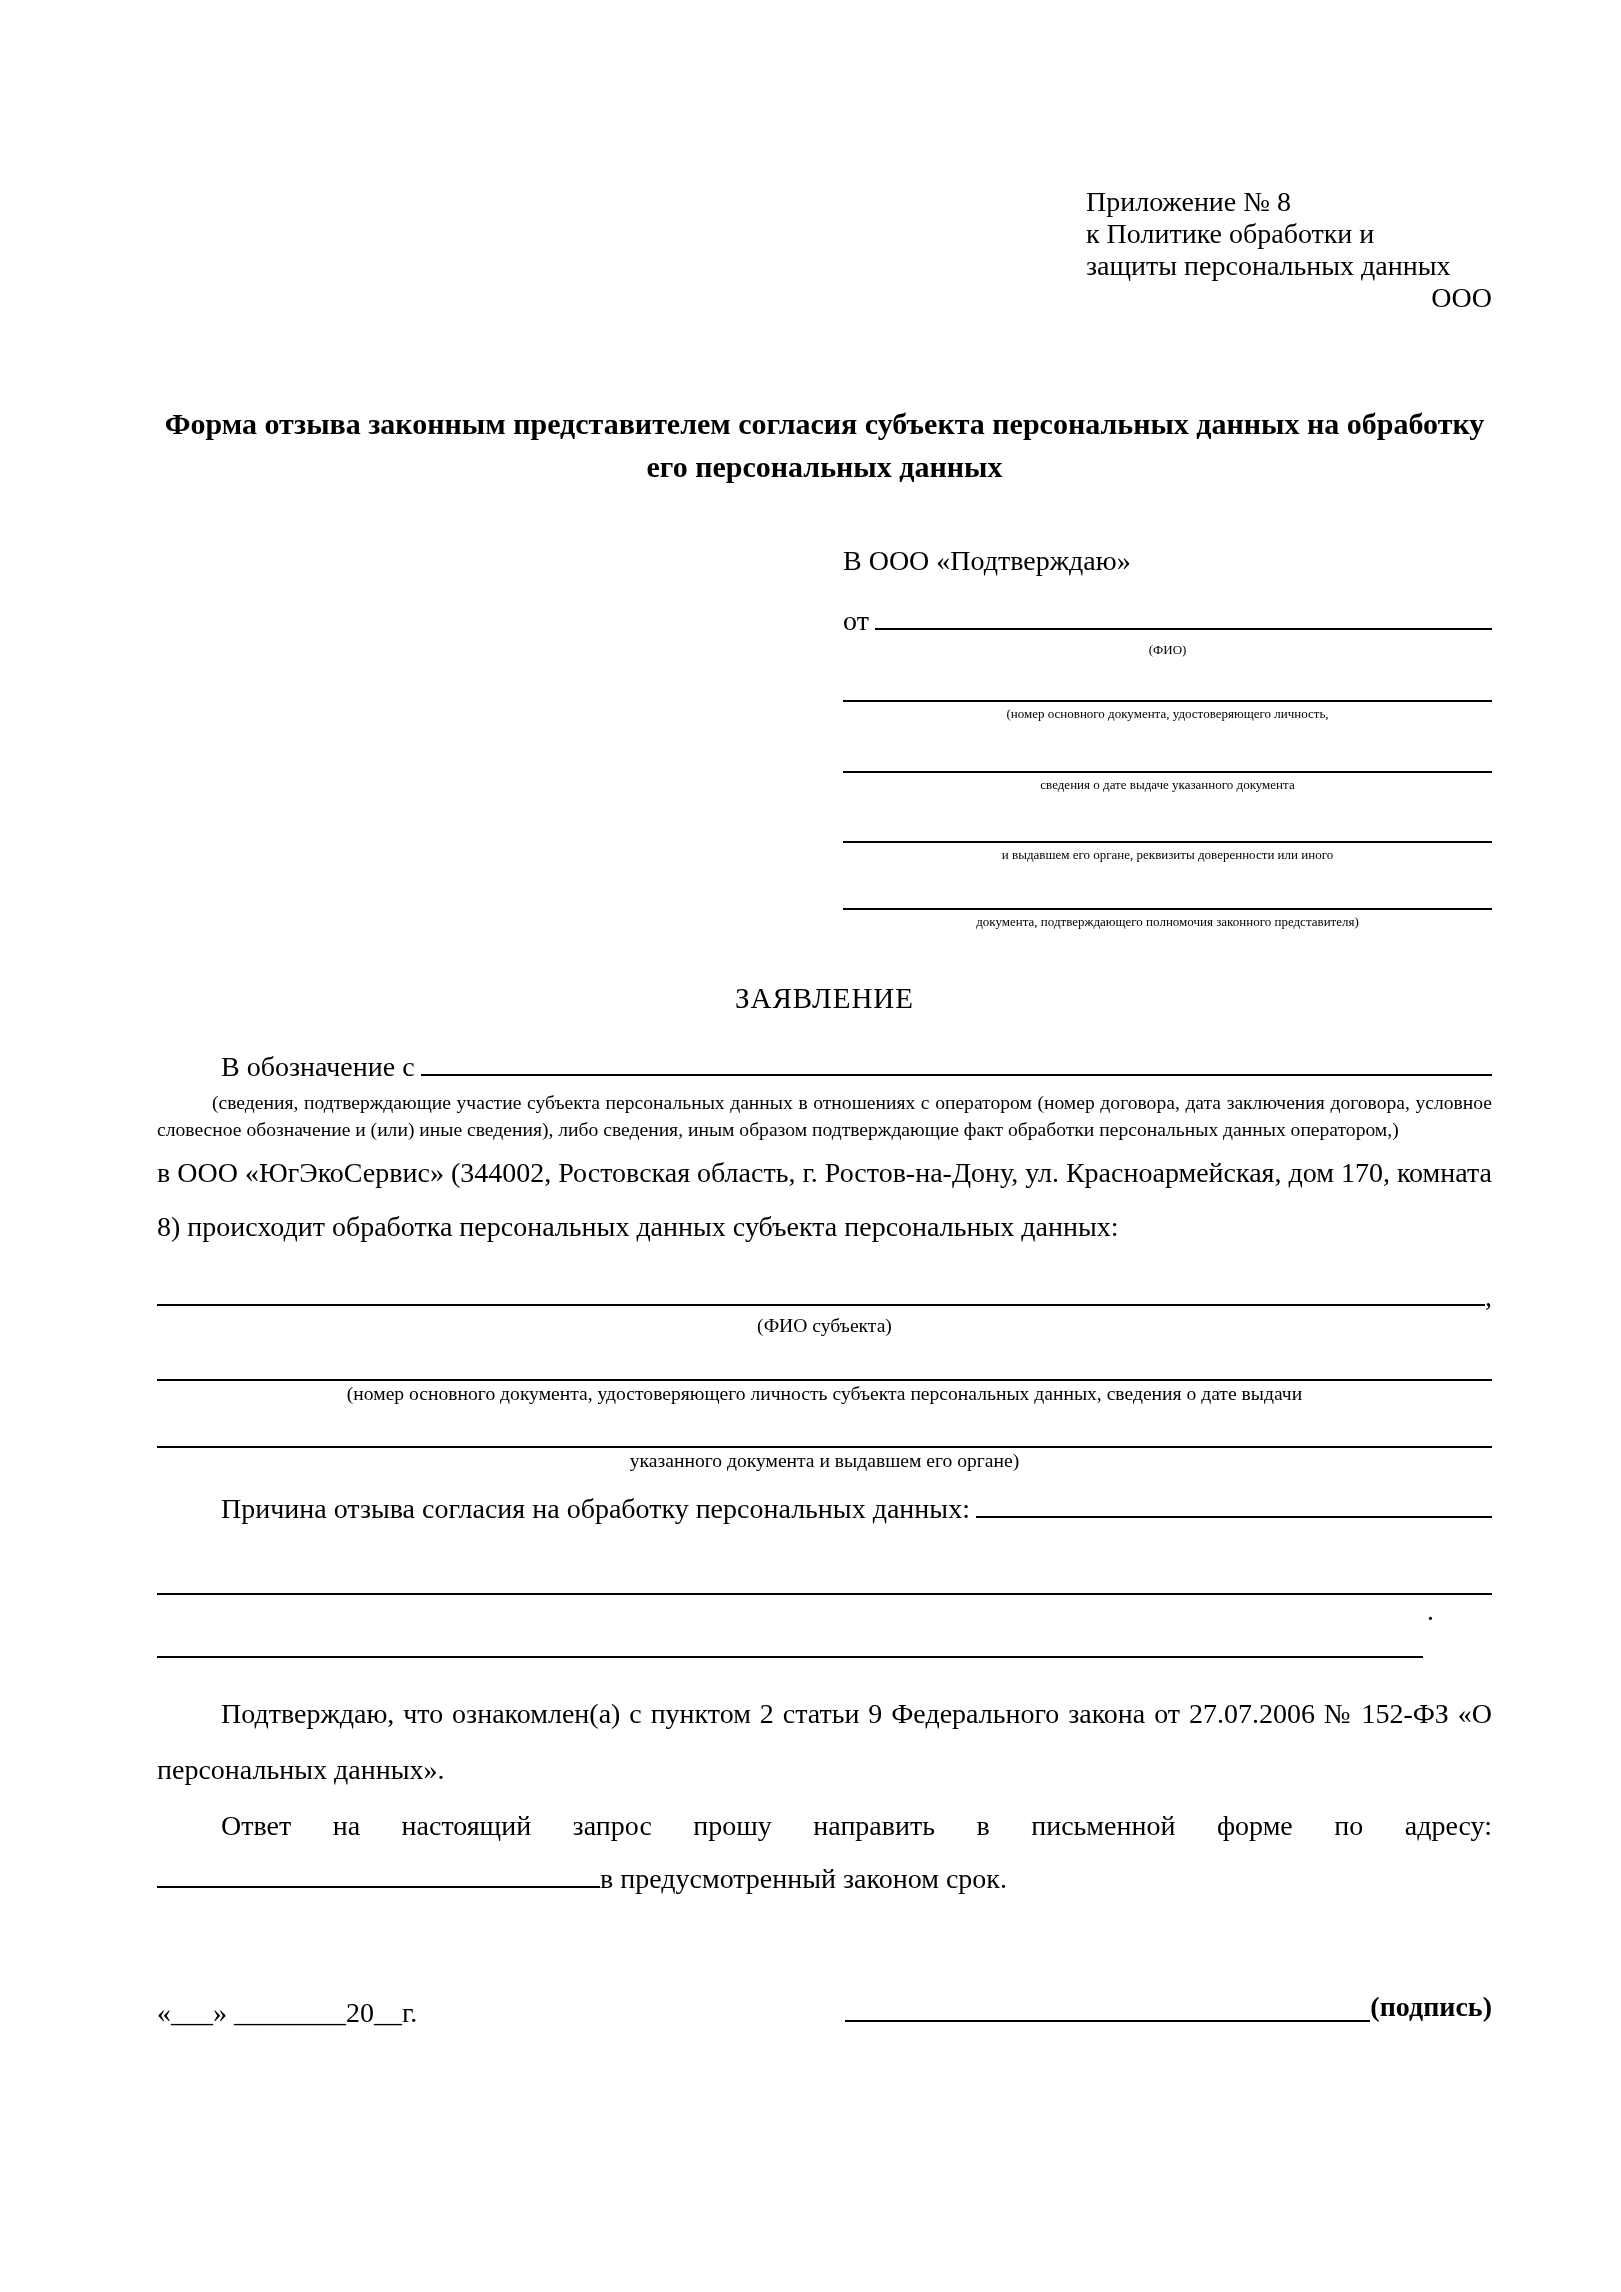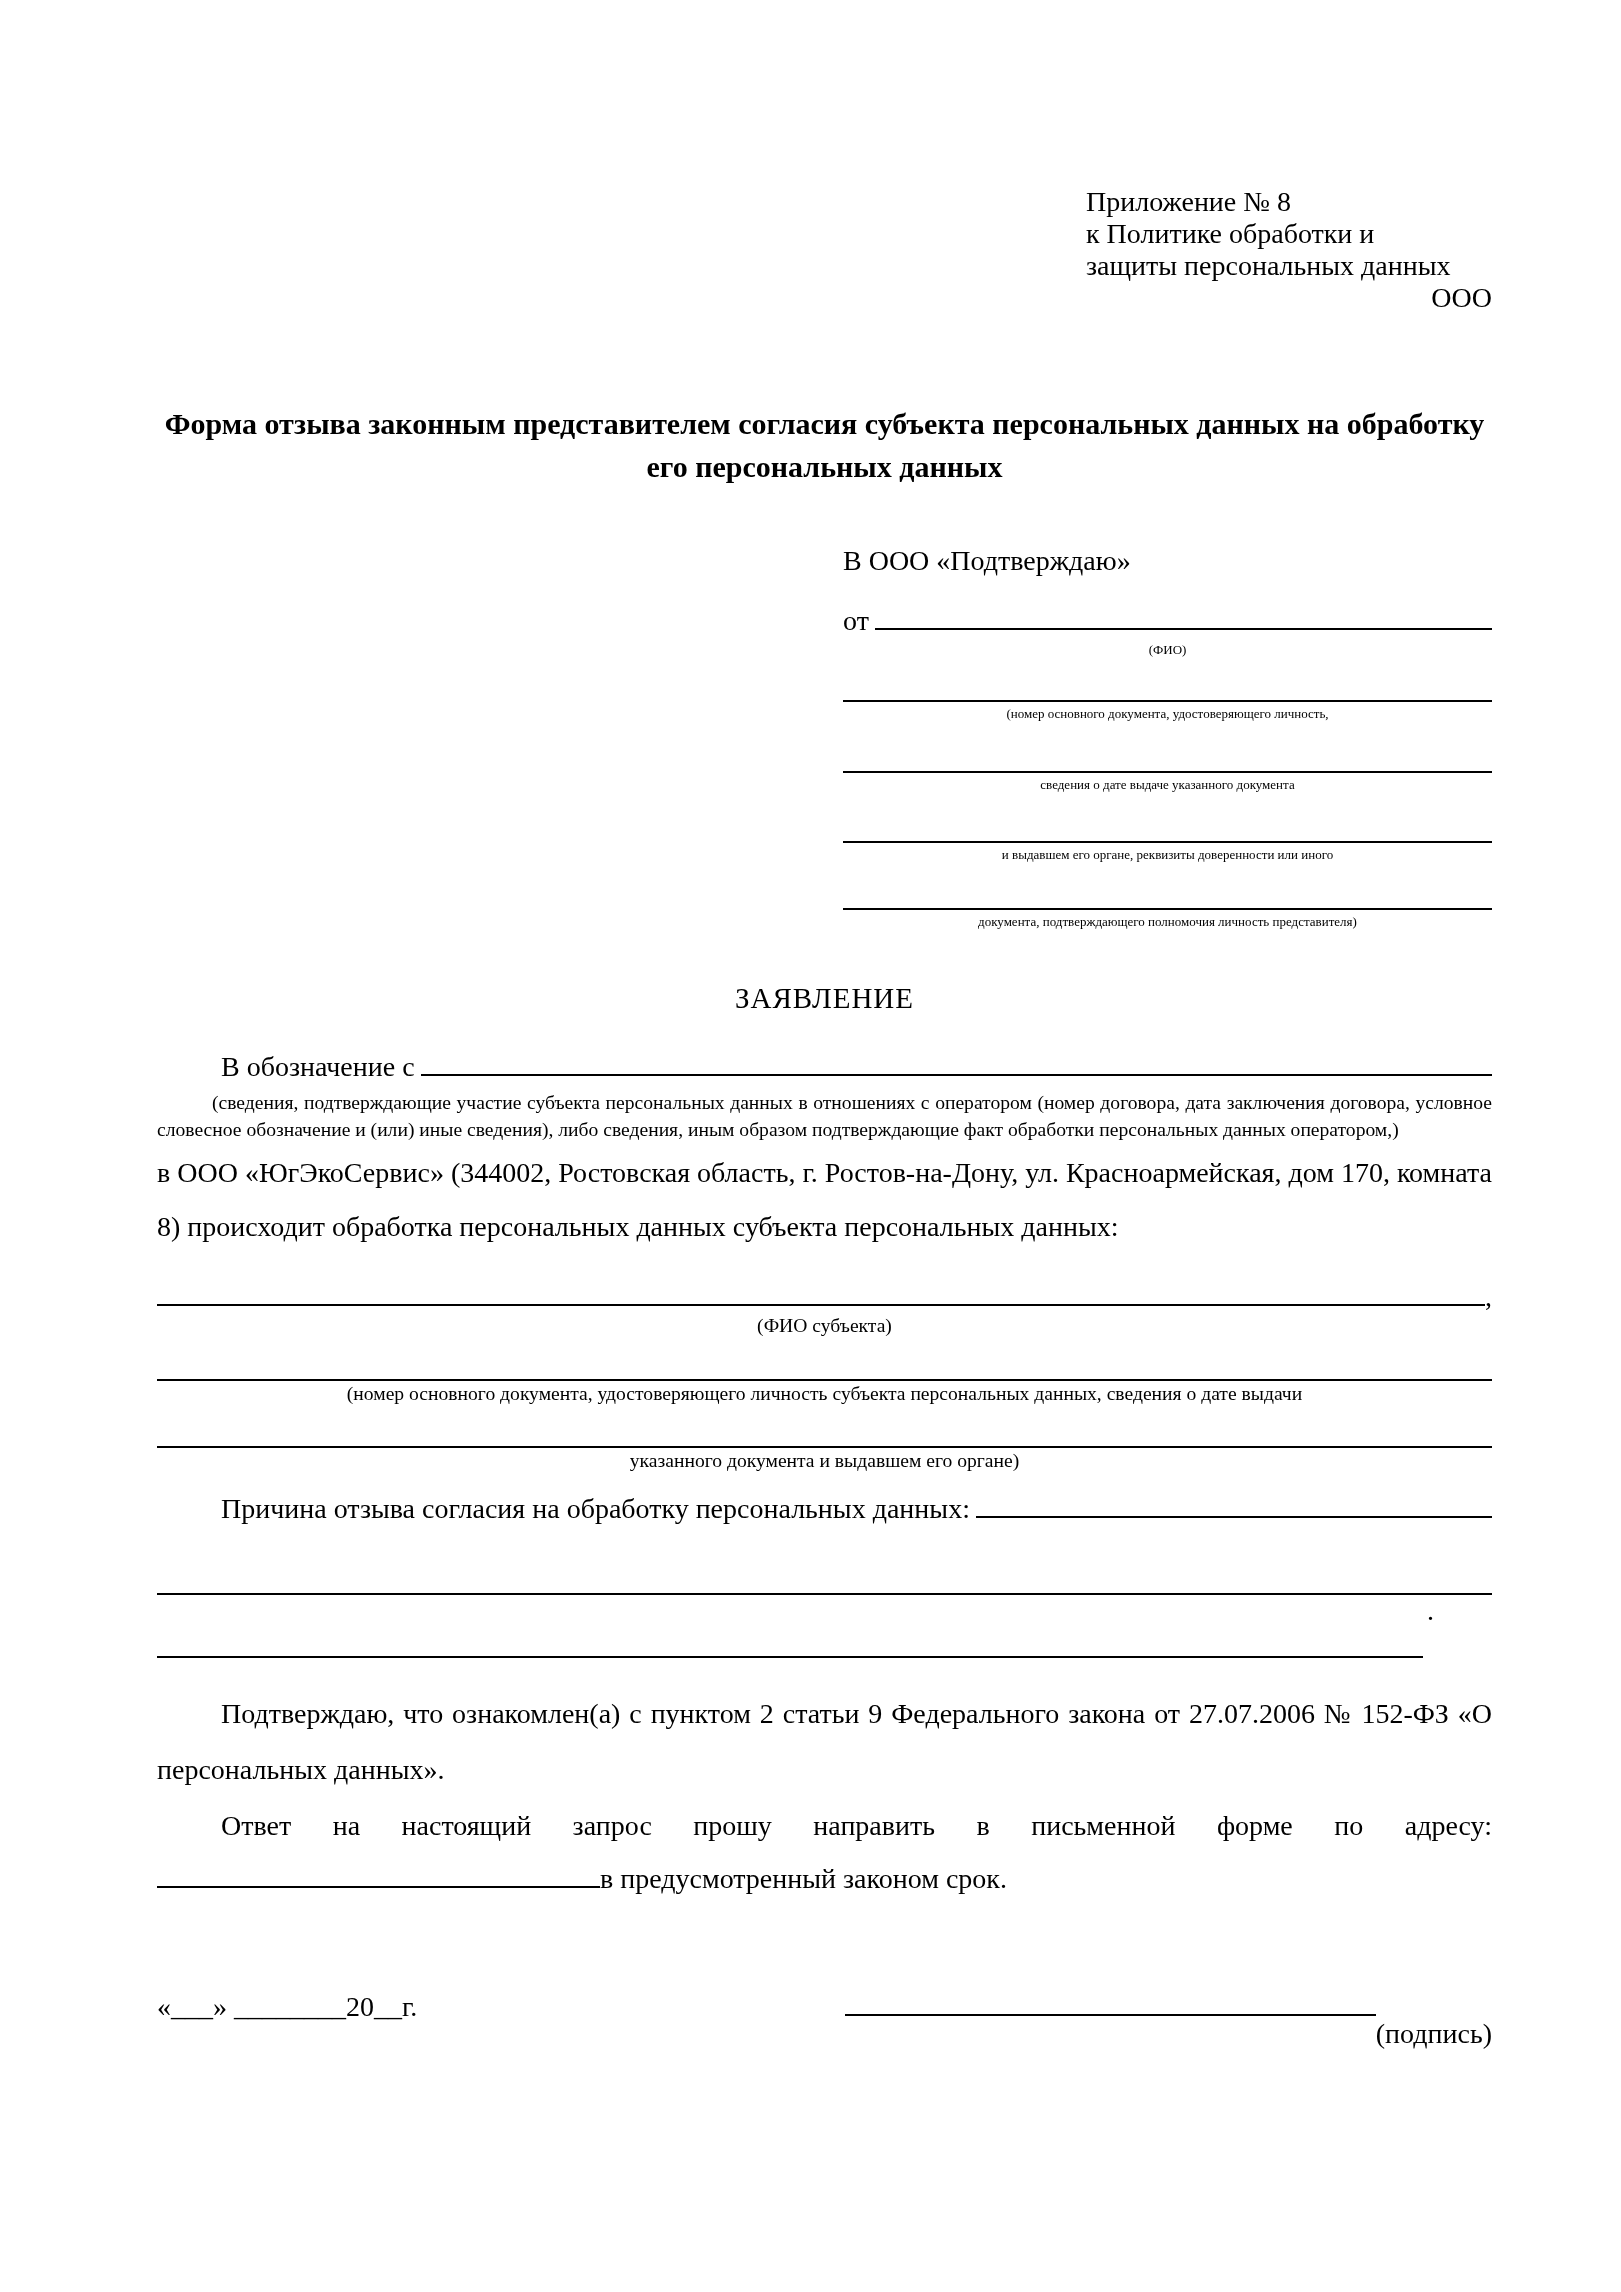--- a/index.html
+++ b/index.html
@@ -41,21 +41,21 @@
   .withdraw-par{margin-top:15.7px;line-height:56px;text-align:justify;}
   .reason-row{display:flex;align-items:baseline;margin-top:13.7px;line-height:43px;}
   .blank1{height:63px;border-bottom:2px solid #000;}
   .blank2{display:flex;align-items:baseline;height:71px;}
   .blank2 .fill{margin-left:0;margin-right:3.9px;flex:0 0 1266px;align-self:flex-end;margin-bottom:7.8px;}
   .confirm-par{margin-top:19.6px;line-height:56px;text-align:justify;}
   .reply-par{line-height:56px;text-align:justify;text-align-last:justify;}
   .reply-row{display:flex;align-items:baseline;line-height:49px;}
   .reply-row .fill{flex:0 0 443px;margin-left:0;}
   .footer{display:flex;justify-content:space-between;align-items:baseline;margin-top:84px;line-height:39px;}
-  .sig-group{display:flex;align-items:flex-start;width:647px;}
+  .sig-group{display:flex;align-items:flex-end;width:647px;font-weight:bold;}
   .sig-group .fill{margin-left:0;}
 </style>
 </head>
 <body>
 
 <div class="page">
 
   <div class="appendix">
     <div>Приложение № 8</div>
     <div>к Политике обработки и</div>
@@ -79,21 +79,21 @@
     <div class="rule b38"></div>
     <div class="addr-cap">(номер основного документа, удостоверяющего личность,</div>
 
     <div class="rule b48"></div>
     <div class="addr-cap">сведения о дате выдаче указанного документа</div>
 
     <div class="rule b44"></div>
     <div class="addr-cap">и выдавшем его органе, реквизиты доверенности или иного</div>
 
     <div class="rule b42"></div>
-    <div class="addr-cap">документа, подтверждающего полномочия личность представителя)</div>
+    <div class="addr-cap">документа, подтверждающего полномочия законного представителя)</div>
   </div>
 
   <div class="statement">ЗАЯВЛЕНИЕ</div>
 
   <div class="accordance">
     <span class="indent"></span>
     <span>В обозначение с</span>
     <span class="fill"></span>
   </div>
 

